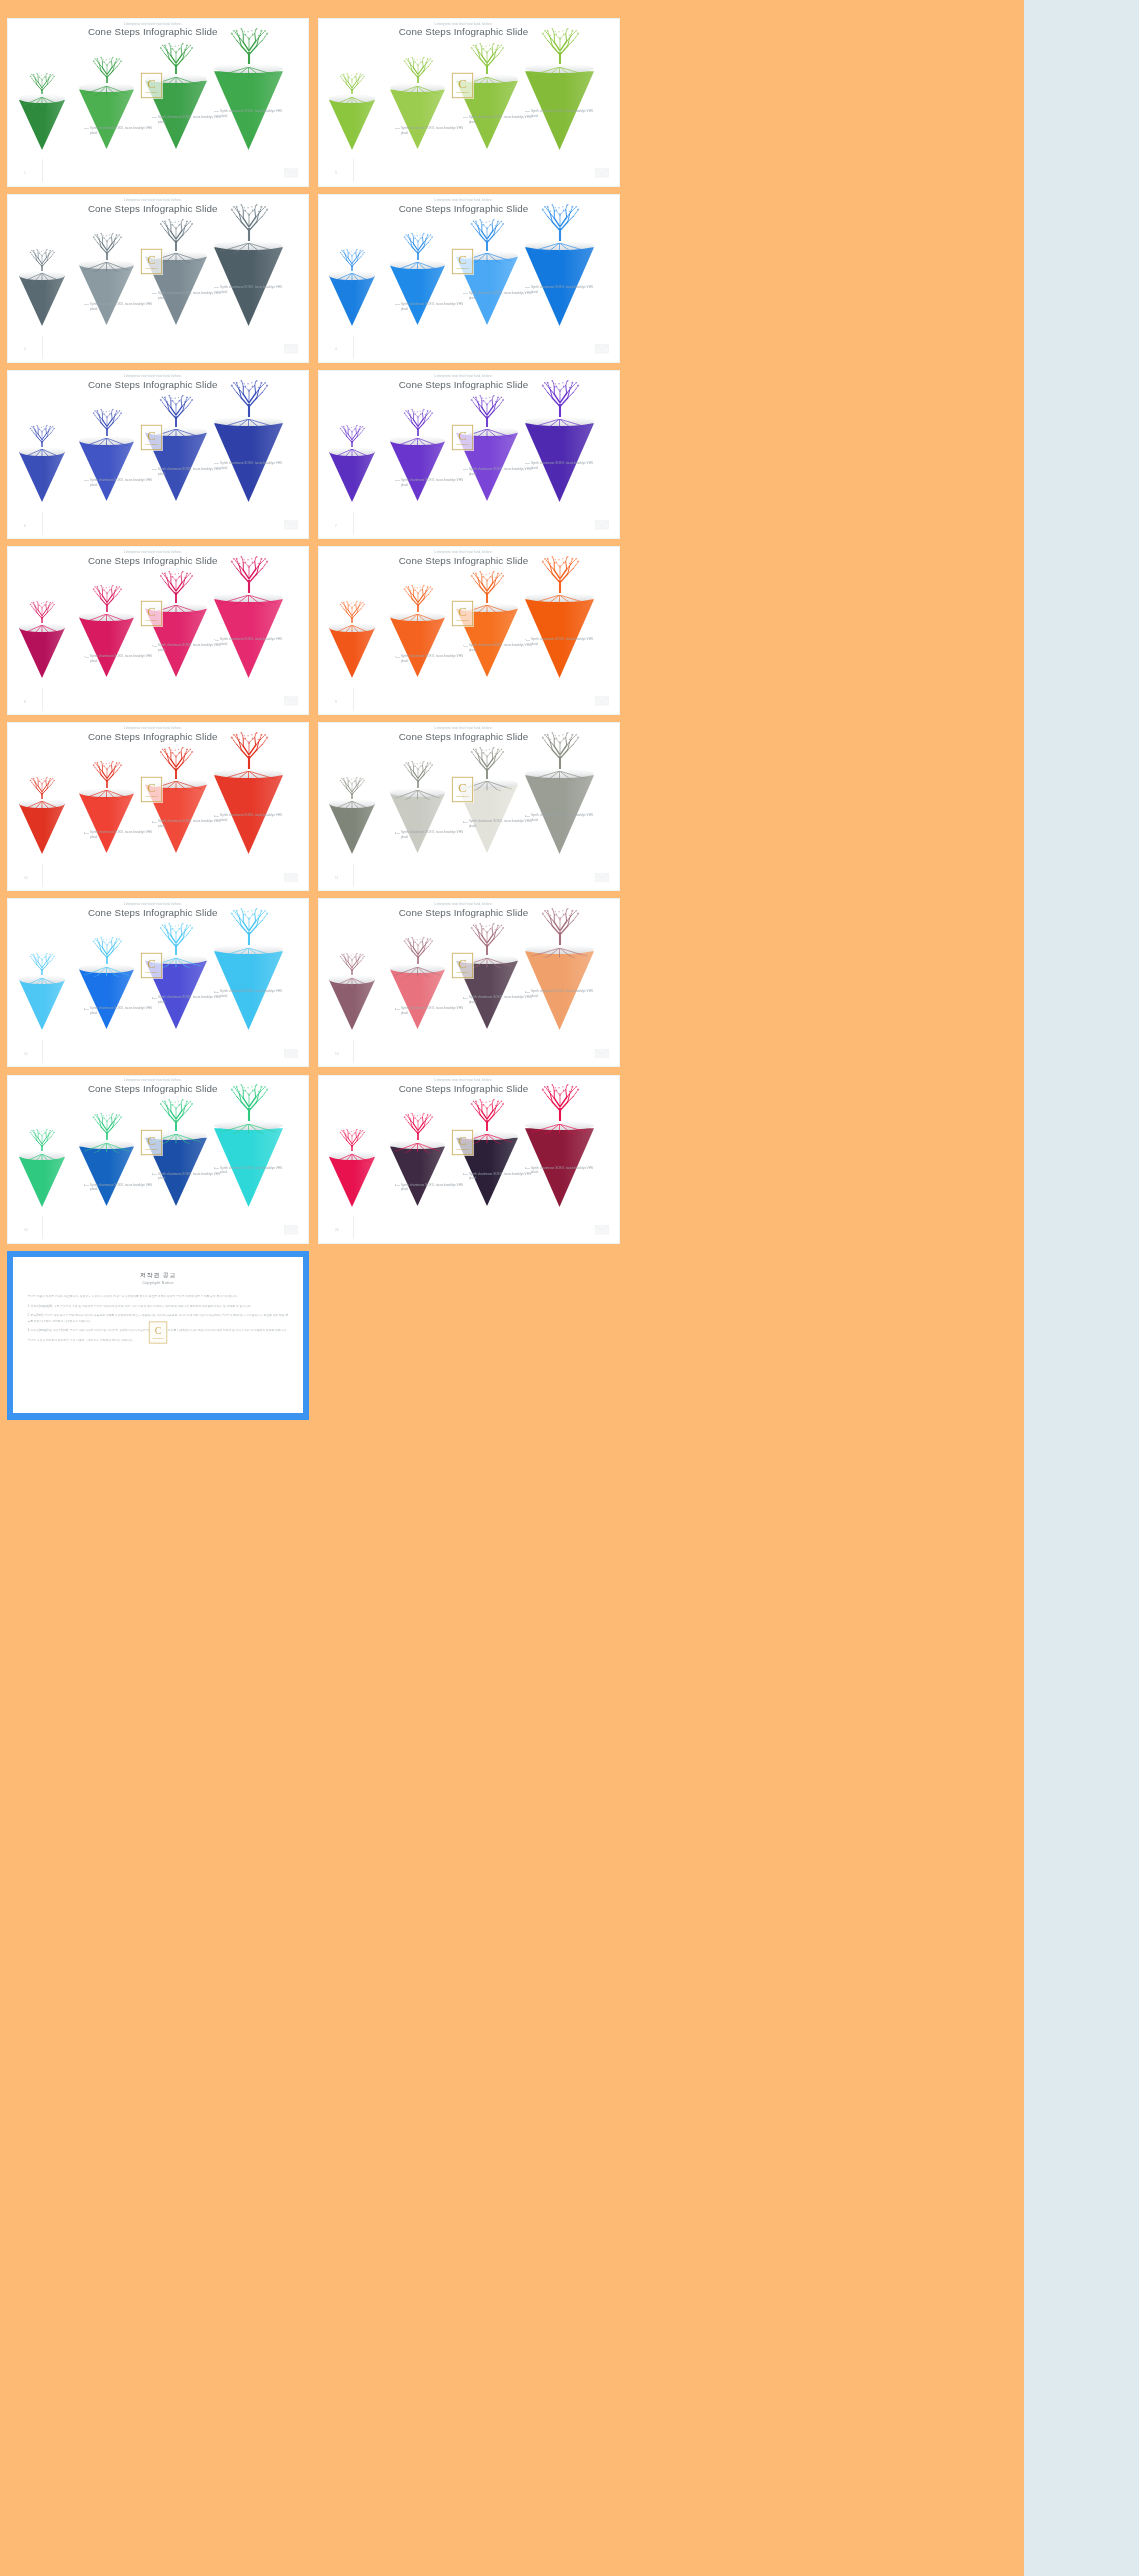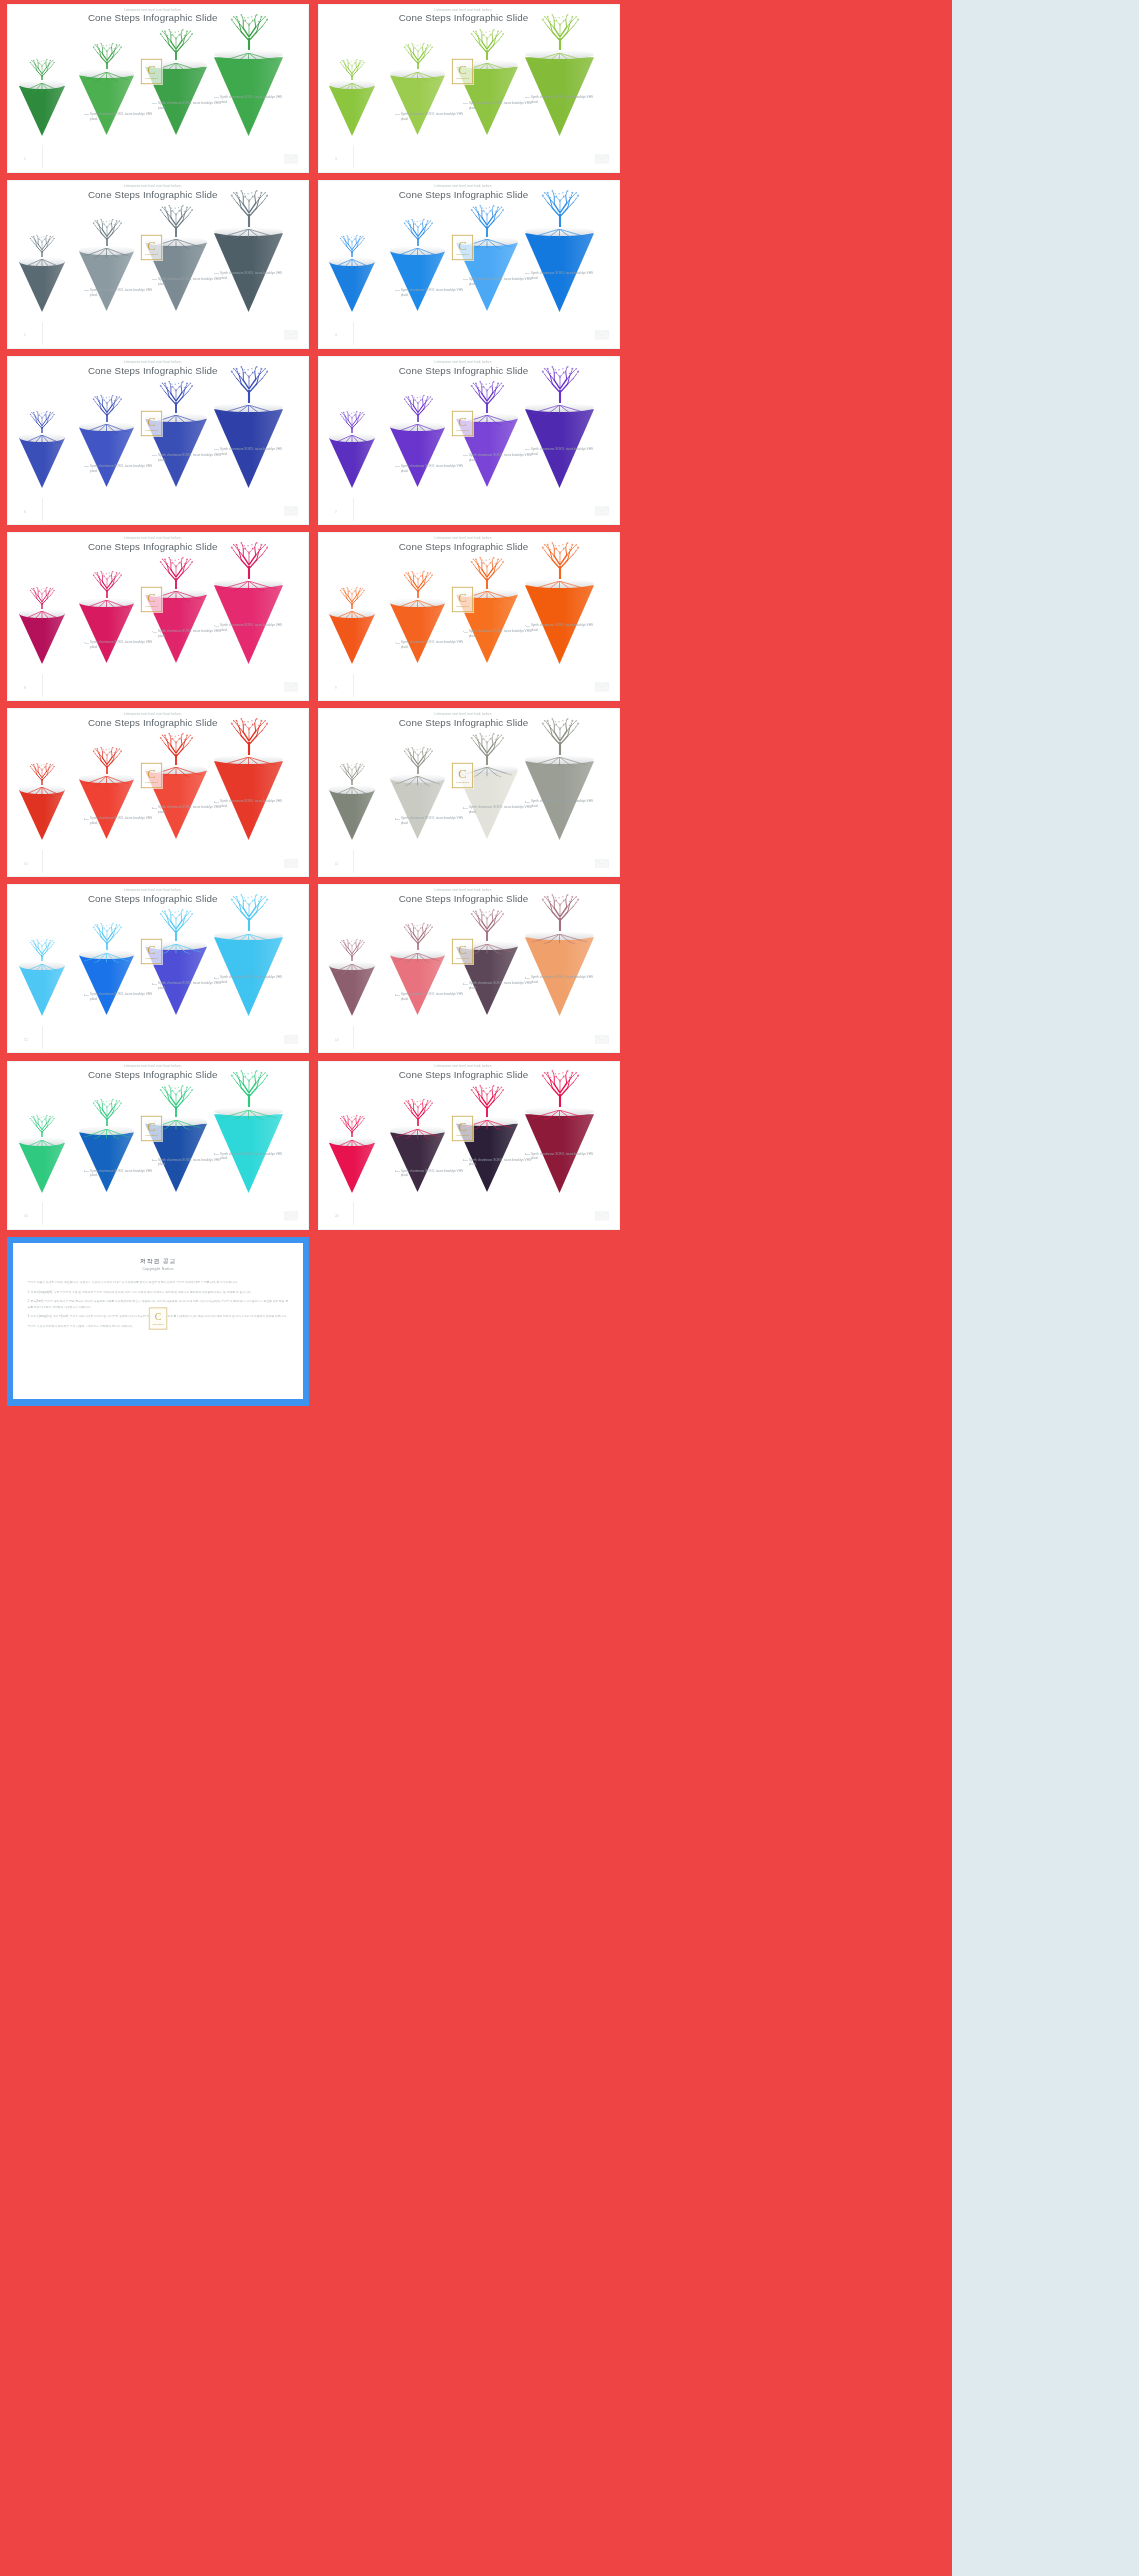--- a/index.html
+++ b/index.html
@@ -2,25 +2,25 @@
 <html style="font-size:14.2px"><head>
 <meta charset="utf-8">
 <style>
   * { box-sizing: border-box; margin: 0; padding: 0; }
   html, body {
     width: 1140px;
     background: #dfeaee;
     font-family: "Liberation Sans", sans-serif;
   }
   .page {
-    width: 952px;
+    width: 1024px;
     min-height: 2576px;
-    background: #ef4444;
+    background: #fdba74;
     position: relative;
-    padding: 4px 0 0 0;
+    padding: 18px 0 0 0;
   }
   .grid {
     width: 1140px;
     display: grid;
     grid-template-columns: 309px 309px;
     column-gap: 1.8px;
     row-gap: 7.1px;
     justify-content: start;
     padding-left: 7.1px;
   }

